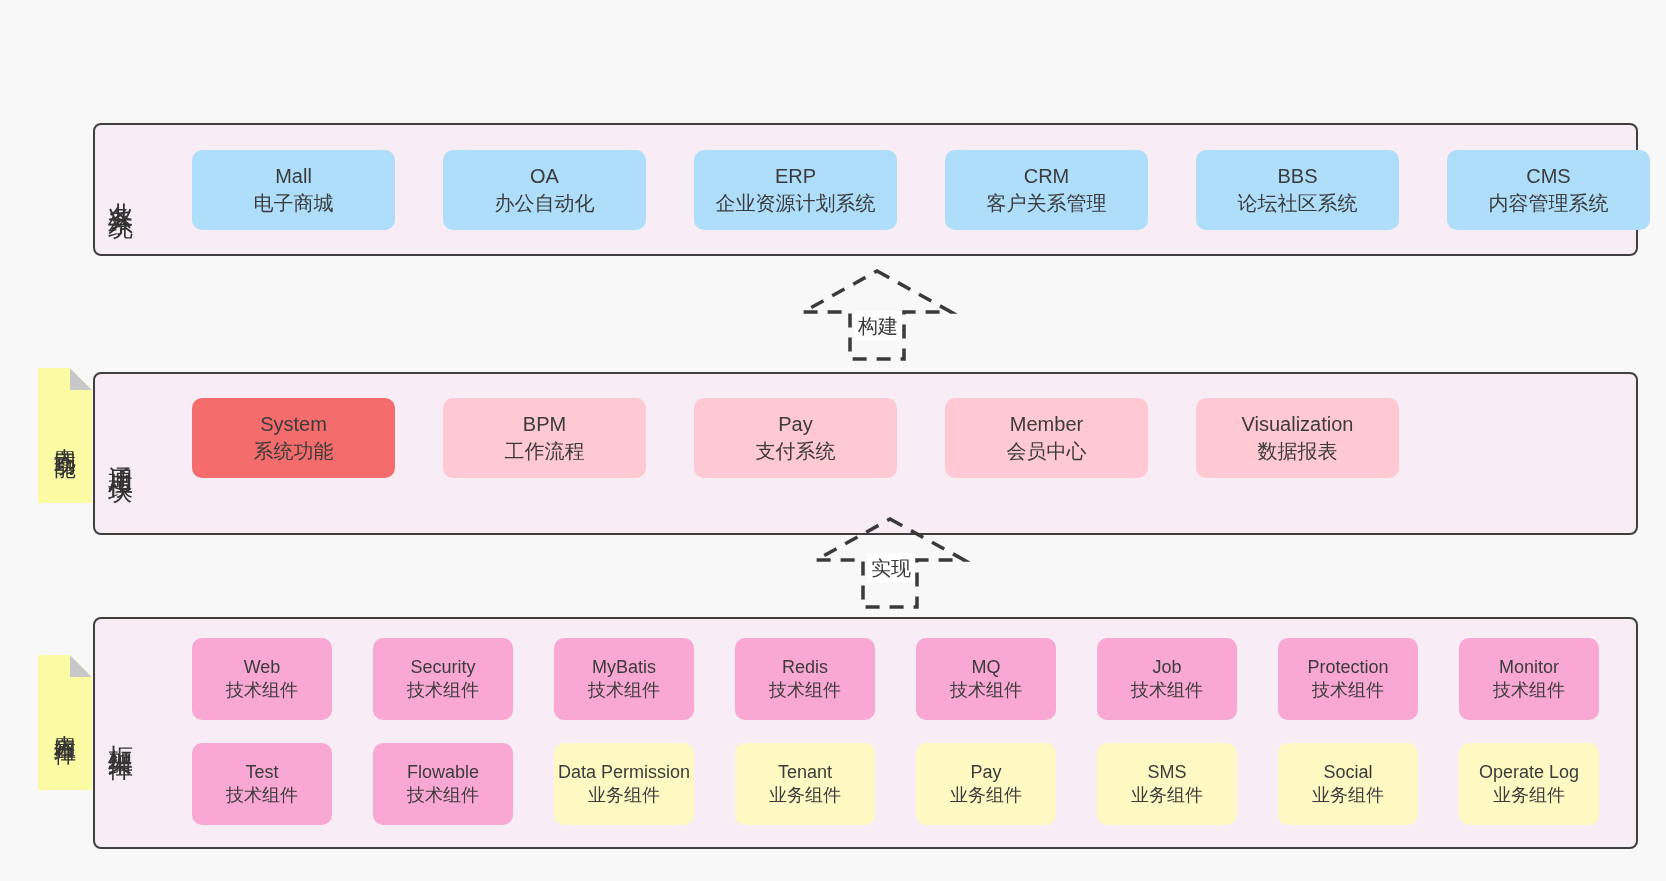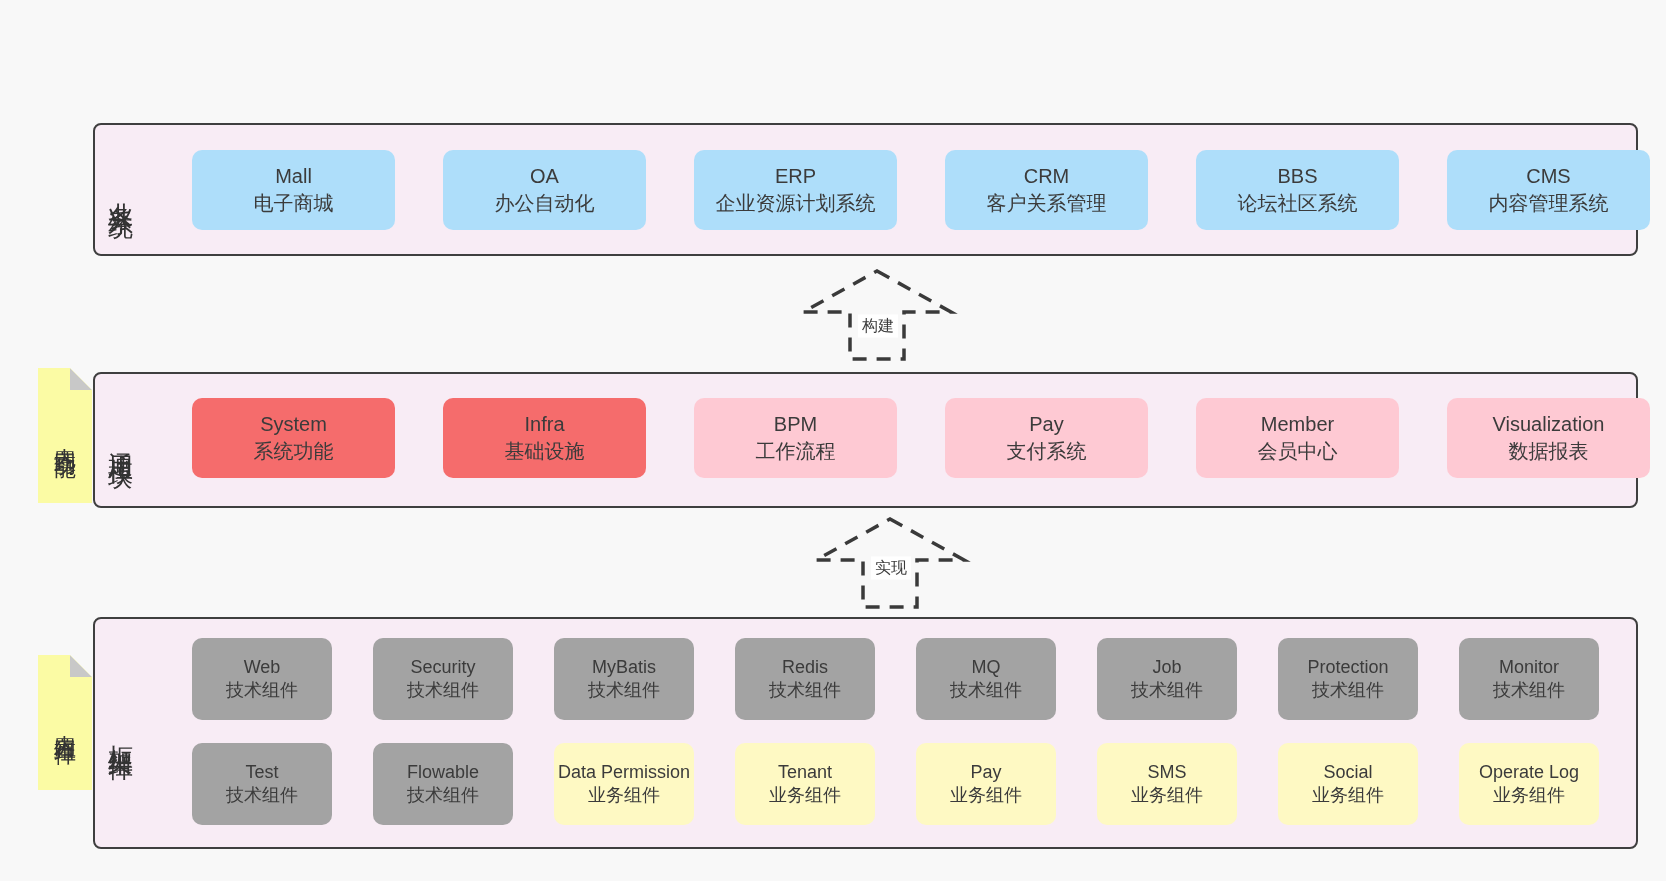--- a/index.html
+++ b/index.html
@@ -8,21 +8,21 @@
     background:#f8f8f8; overflow:hidden;
     font-family:"Liberation Sans", sans-serif;
     color:#3b3b3b;
   }
   .section {
     position:absolute; left:93px; width:1545px;
     background:#f8ecf5; border:2px solid #3f3f3f; border-radius:8px;
     box-sizing:border-box;
   }
   #section1 { top:123px; height:133px; }
-  #section2 { top:372px; height:136px; }
+  #section2 { top:372px; height:163px; }
   #section3 { top:617px; height:232px; }
 
   .section-label {
     position:absolute; left:10px; top:50%; transform:translateY(-50%);
     writing-mode:vertical-rl; text-orientation:upright;
     font-size:25px; letter-spacing:4px; color:#333; white-space:nowrap;
   }
 
   .row { position:absolute; left:57px; display:flex;margin-left:40px; }
   .row.wide { gap:48px; }
@@ -40,21 +40,21 @@
   .row.wide .box { width:203px; height:80px; }
   .row.narrow .box { width:140px; height:82px; }
   .row.wide .box span { font-size:20px; line-height:27px; }
   .row.narrow .box span { font-size:18px; line-height:23px; }
   .box .en { display:block; max-width:95%; }
   .box .zh { display:block; max-width:98%;text-align:center; }
 
   .blue  { background:#aedefa; }
   .red   { background:#f56c6c; }
   .pink  { background:#fec9d3; }
-  .green { background:#a3a3a3; }
+  .green { background:#f9a8d4; }
   .green-light { background:#fef9c3; }
 
   .sticky {
     position:absolute; left:38px; width:54px; height:135px;
     background:#fbfba4;
     clip-path:polygon(0 0, calc(100% - 22px) 0, 100% 22px, 100% 100%, 0 100%);
   }
   #sticky1 { top:368px; }
   #sticky2 { top:655px; }
   .sticky .fold {
@@ -67,21 +67,21 @@
     writing-mode:vertical-rl; text-orientation:upright;
     font-size:22px; letter-spacing:3px; color:#333; white-space:nowrap;
   }
 
   .arrow { position:absolute; }
   #arrow1 { left:777px; top:268px; }
   #arrow2 { left:790px; top:516px; }
   .arrow-label {
     position:absolute; transform:translate(-50%,-50%);
     background:#ffffff; padding:1px 4px;
-    font-size:16px; color:#3b3b3b; white-space:nowrap;
+    font-size:20px; color:#3b3b3b; white-space:nowrap;
   }
   #arrow1-label { left:878px; top:326px; }
   #arrow2-label { left:891px; top:568px; }
 </style>
 </head>
 <body>
 
 <div class="section" id="section1">
   <div class="section-label">业务系统</div>
   <div class="row wide">
@@ -124,24 +124,20 @@
   <div class="sticky-label">内置功能</div>
 </div>
 
 <div class="section" id="section2">
   <div class="section-label">通用模块</div>
   <div class="row wide">
     <div class="box red">
       <span class="en">System</span>
       <span class="zh">系统功能</span>
     </div>
-    <div class="box red">
-      <span class="en">Infra</span>
-      <span class="zh">基础设施</span>
-    </div>
     <div class="box pink">
       <span class="en">BPM</span>
       <span class="zh">工作流程</span>
     </div>
     <div class="box pink">
       <span class="en">Pay</span>
       <span class="zh">支付系统</span>
     </div>
     <div class="box pink">
       <span class="en">Member</span>

